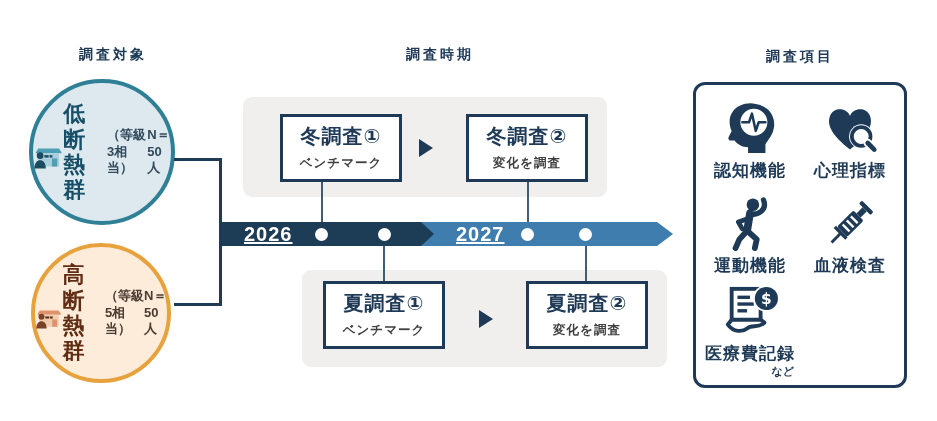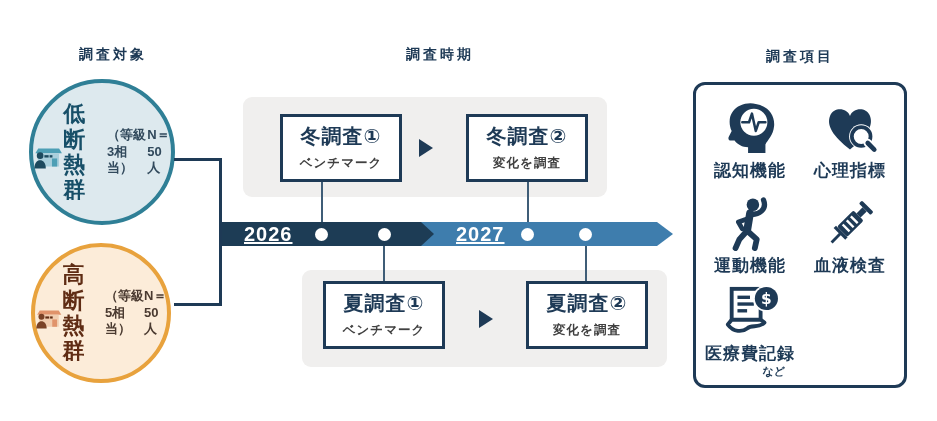--- a/index.html
+++ b/index.html
@@ -53,21 +53,21 @@
   .flow-arrow{position:absolute;width:0;height:0;border-top:9px solid transparent;
               border-bottom:9px solid transparent;border-left:14px solid #1e3a56;z-index:5;}
 
   
   .items-panel{position:absolute;left:693px;top:82px;width:214px;height:306px;box-sizing:border-box;
                background:#fff;border:3px solid #1e3a56;border-radius:12px;
                display:grid;grid-template-columns:1fr 1fr;grid-template-rows:1fr 1fr 1fr;
                padding:10px 4px 6px 4px;}
   .item-cell{display:flex;flex-direction:column;align-items:center;justify-content:center;position:relative;}
   .item-label{font-size:17px;font-weight:bold;color:#1e3a56;margin-top:3px;letter-spacing:1px;}
-  .item-note{font-size:11px;font-weight:bold;color:#1e3a56;align-self:flex-end;margin-right:15px;margin-top:-1px;}
+  .item-note{font-size:11px;font-weight:bold;color:#1e3a56;align-self:flex-end;margin-right:6px;margin-top:-1px;}
   .item-icon{height:54px;display:flex;align-items:flex-end;justify-content:center;}
 </style>
 </head>
 <body>
 
 <div class="canvas">
 
   <div class="sec-header" style="left:43px;top:31px;">調査対象</div>
   <div class="sec-header" style="left:370px;top:31px;">調査時期</div>
   <div class="sec-header" style="left:730px;top:33px;">調査項目</div>

